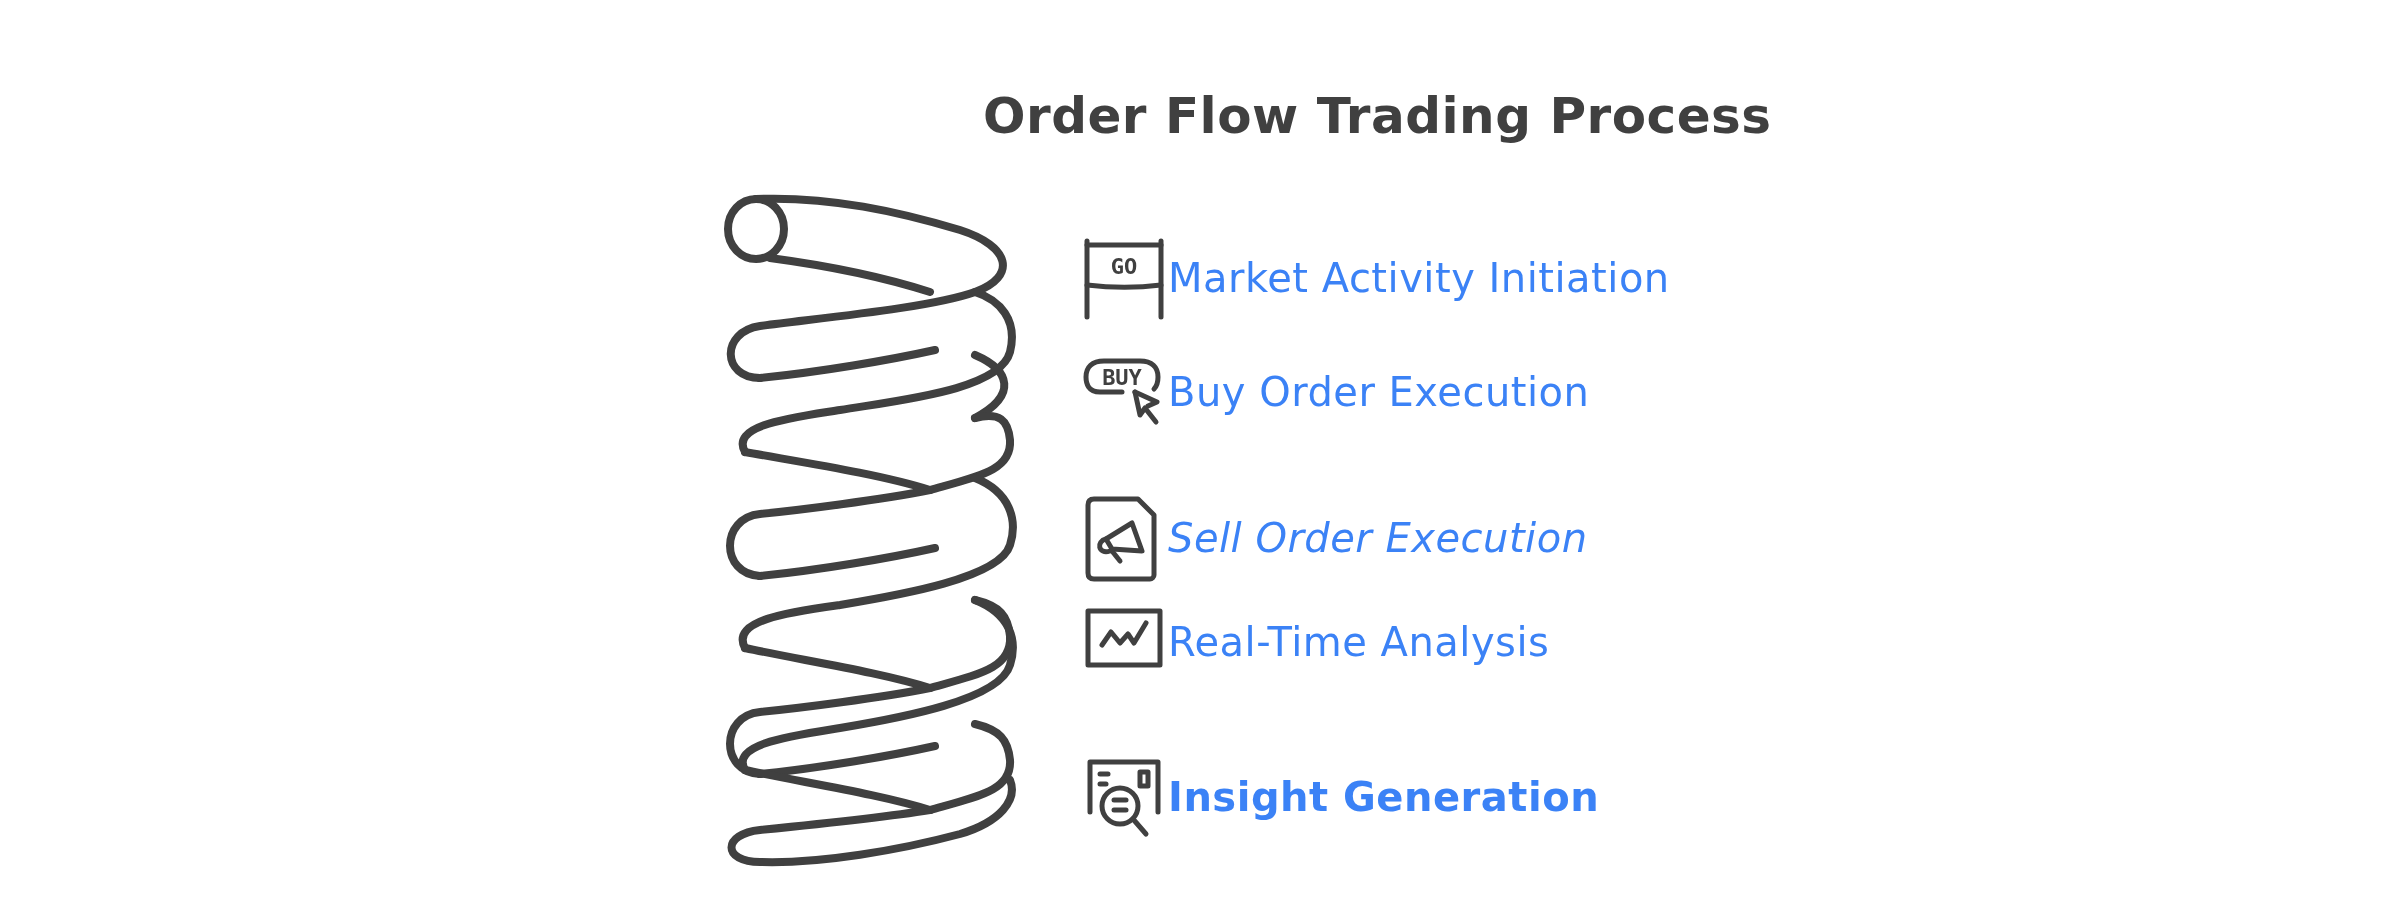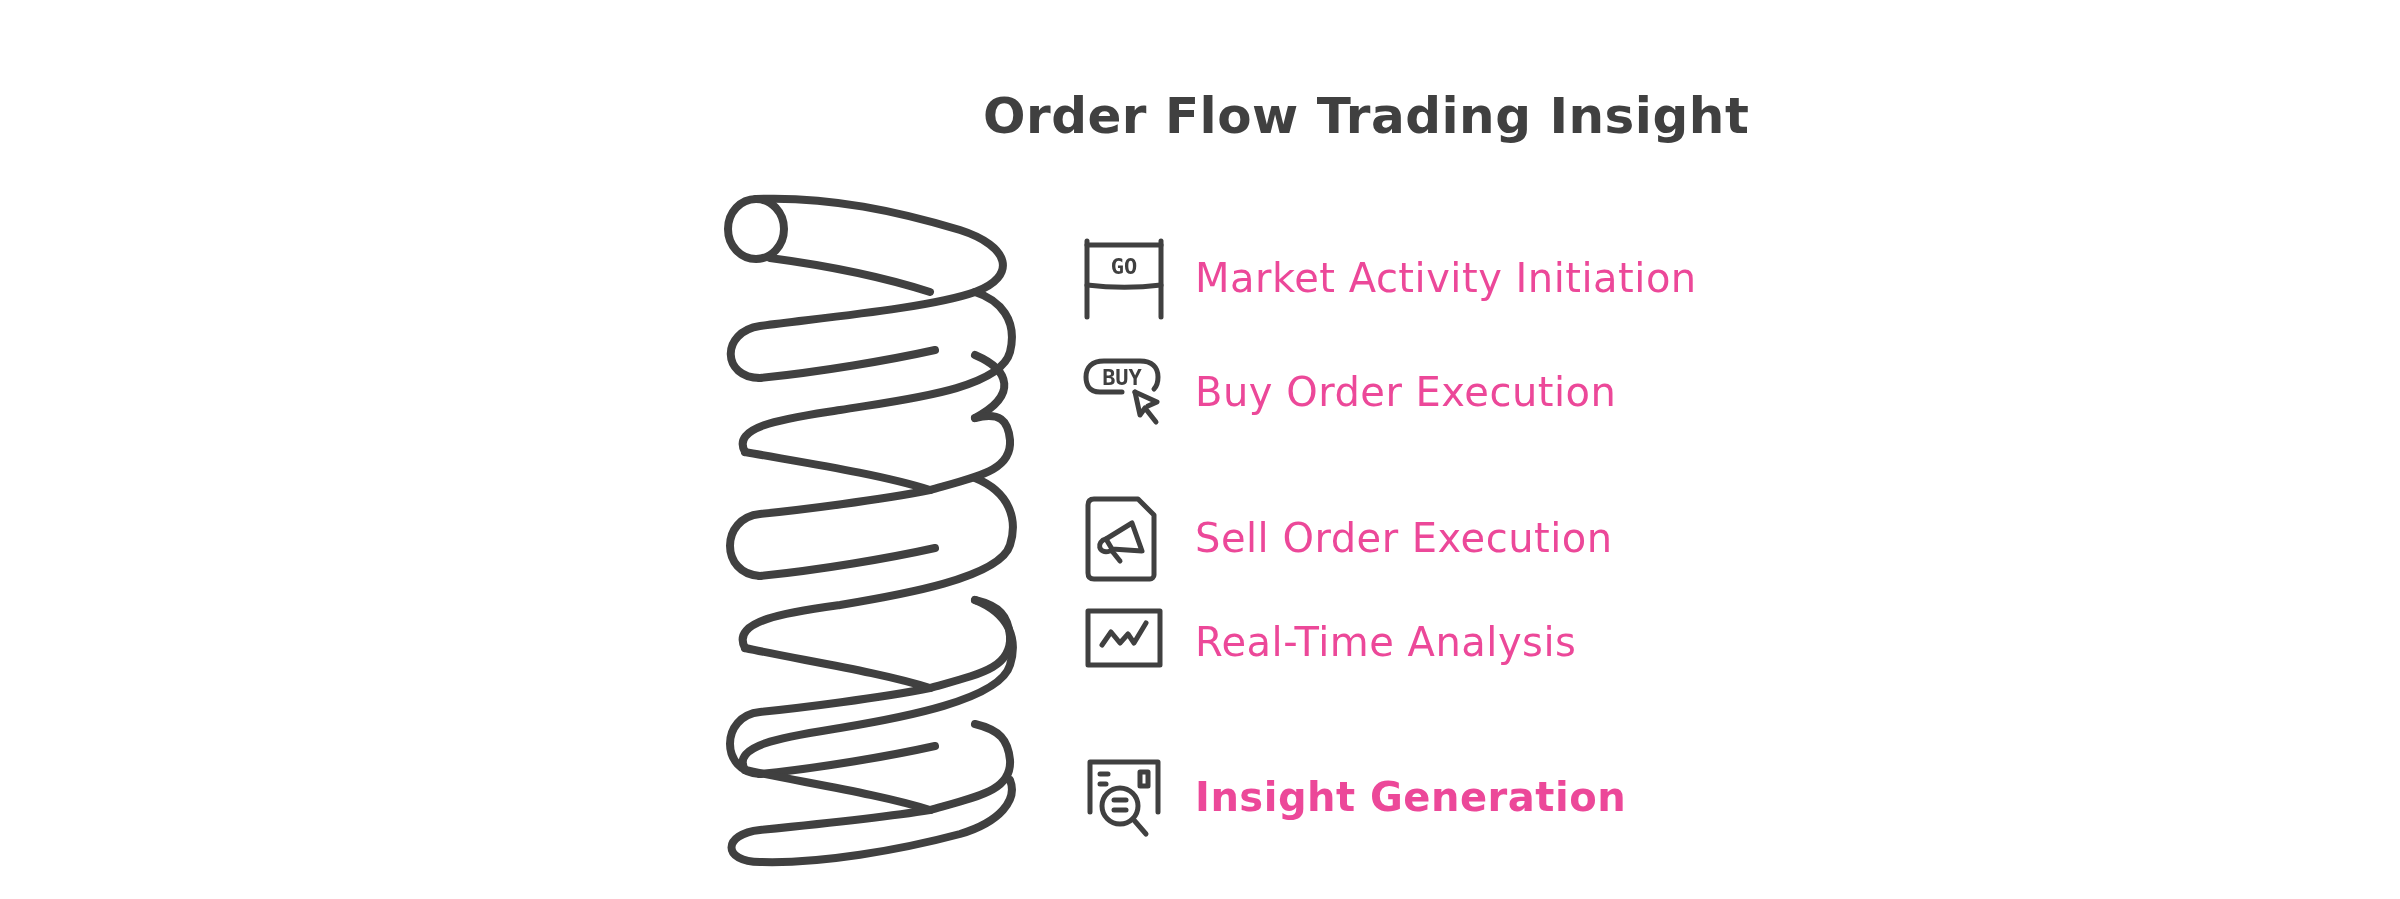--- a/index.html
+++ b/index.html
@@ -50,25 +50,24 @@
       display: flex;
       align-items: center;
       justify-content: center;
     }
     .step .icon svg {
       width: 86px;
       height: 86px;
       overflow: visible;
     }
     .step .label {
-      margin-left: 27px;
       font-family: "DejaVu Sans", sans-serif;
       font-size: 40px;
       line-height: 48px;
-      color: #ec4899;
+      color: #3b82f6;
       white-space: nowrap;
       letter-spacing: 0.5px;
       text-align: center;
     }
     .stroke {
       fill: none;
       stroke: #404040;
       stroke-width: 5;
       stroke-linecap: round;
       stroke-linejoin: round;
@@ -77,21 +76,21 @@
       font-family: "DejaVu Sans Mono", monospace;
       font-weight: bold;
       fill: #404040;
     }
   </style>
 </head>
 <body>
 
 <div>
 
-  <div class="title">Order Flow Trading Insight</div>
+  <div class="title">Order Flow Trading Process</div>
 
   <svg class="spring" viewBox="0 0 2400 899">
     <g fill="none" stroke="#404040" stroke-width="8" stroke-linecap="round" stroke-linejoin="round">
 
       <ellipse cx="756" cy="229" rx="28" ry="30"></ellipse>
 
       <path d="M756 199 C 830 196, 900 212, 960 230 C 1010 246, 1018 276, 975 292 C 930 308, 820 318, 760 326 C 720 332, 722 378, 760 378"></path>
       <path d="M770 258 C 830 266, 880 276, 930 292"></path>
       <path d="M975 292 C 1000 300, 1018 320, 1010 352 C 1000 390, 900 400, 840 410 C 790 418, 730 425, 745 452"></path>
 
@@ -134,21 +133,21 @@
       <svg viewBox="0 0 86 86">
         <path class="stroke" d="M40 43 L 18 43 C 6 43, 4 34, 4 28 C 4 18, 10 12, 22 12 L 58 12 C 70 12, 76 18, 76 28 C 76 34, 74 38, 72 40"></path>
         <text class="icon-text" x="40" y="36" font-size="22" text-anchor="middle">BUY</text>
         <path class="stroke" d="M53 43 L 58 66 L 63 59 L 74 73"></path>
         <path class="stroke" d="M53 43 L 75 53 L 66 57"></path>
       </svg>
     </div>
     <span class="label">Buy Order Execution</span>
   </div>
 
-  <div class="step" style="top: 493px;">
+  <div class="step" style="top: 493px; font-style: italic;">
     <div class="icon">
       <svg viewBox="0 0 86 86">
         <path class="stroke" d="M12 4 L 56 4 L 72 20 L 72 80 C 72 82, 70 84, 68 84 L 12 84 C 8 84, 6 82, 6 78 L 6 10 C 6 6, 8 4, 12 4 Z"></path>
         <path class="stroke" d="M24 44 L 50 28 L 60 56 L 30 54 Z"></path>
         <path class="stroke" d="M24 44 C 14 46, 16 60, 28 56"></path>
         <path class="stroke" d="M30 56 L 38 66"></path>
       </svg>
     </div>
     <span class="label">Sell Order Execution</span>
   </div>

